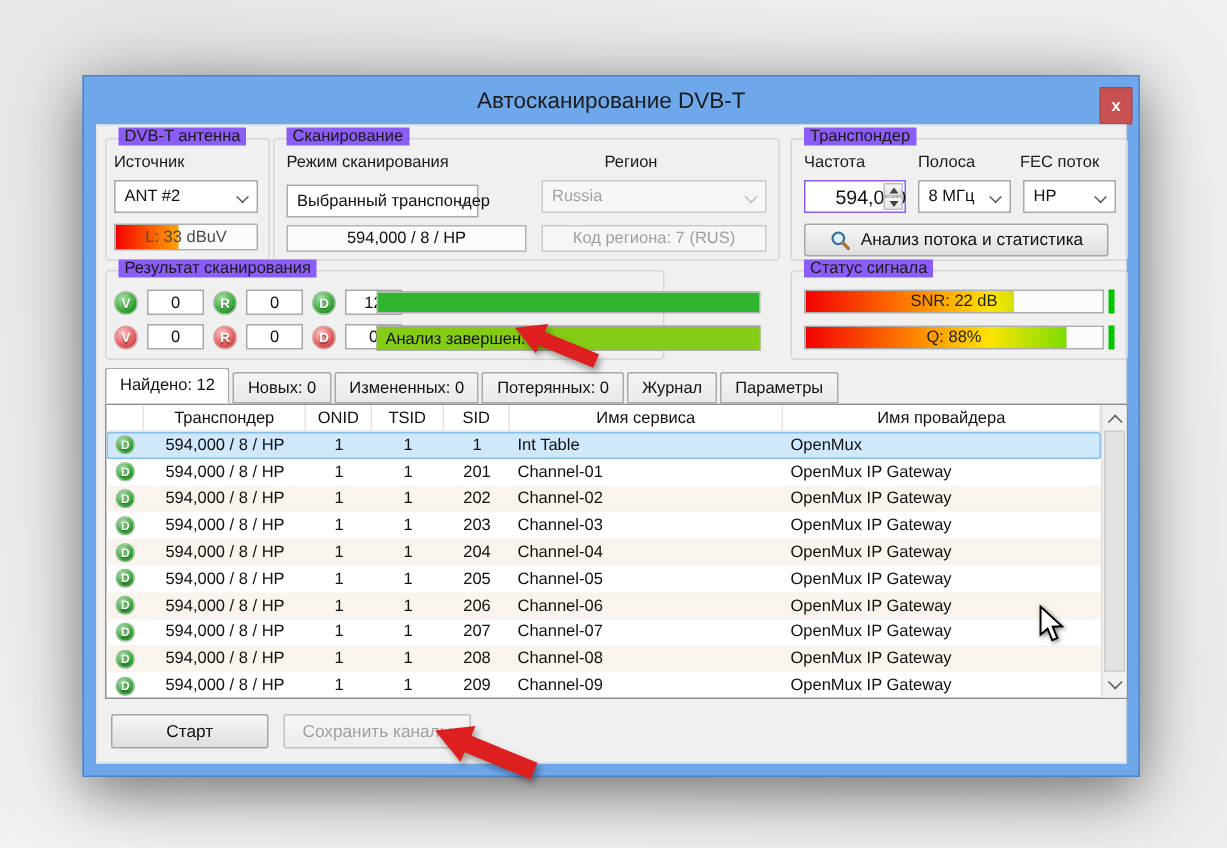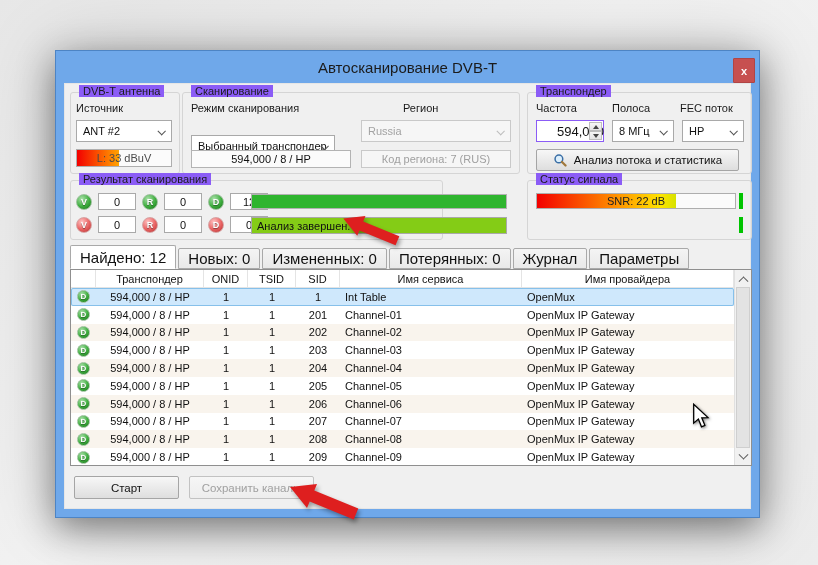--- a/index.html
+++ b/index.html
@@ -75,21 +75,21 @@
   .gbar .gfill{position:absolute;left:0;top:0;bottom:0;
     background-image:linear-gradient(90deg,#f30000 0%,#ff8a00 38%,#ffe400 62%,#8ade00 85%,#2ecc00 100%);
     background-repeat:no-repeat;}
   .gbar .gtext{position:absolute;inset:0;display:flex;align-items:center;justify-content:center;
     font-size:11px;color:#222;}
   .gtick{position:absolute;width:4px;height:16px;background:#00c400;}
 
   
   #tabs{position:absolute;left:5px;top:161px;height:24px;display:flex;align-items:flex-end;z-index:3;}
   .tab{height:21px;background:linear-gradient(#f4f4f4,#e9e9e9);border:1px solid #a9a9a9;
-    margin-right:2px;padding:0 9px;font-size:15px;color:#111;display:flex;align-items:center;
+    margin-right:2px;padding:0 9px;font-size:11px;color:#111;display:flex;align-items:center;
     border-top-left-radius:2px;border-top-right-radius:2px;}
   .tab.active{height:24px;background:#fff;border-bottom:1px solid #fff;position:relative;z-index:4;}
 
   
   #table{position:absolute;left:5px;top:185px;width:682px;height:197px;background:#fff;border:1px solid #8f8f8f;z-index:2;}
   #thead{position:absolute;left:0;top:0;right:17px;height:18px;display:grid;
     grid-template-columns:25px 108px 44px 48px 44px 182px 1fr;border-bottom:1px solid #e4e4e4;}
   #thead .hc{font-size:11px;color:#111;display:flex;align-items:center;justify-content:center;
     border-right:1px solid #e4e4e4;overflow:hidden;white-space:nowrap;}
   #tbody{position:absolute;left:0;top:18px;right:17px;bottom:0;overflow:hidden;}
@@ -136,21 +136,21 @@
       </div>
       <div class="gbar" style="left:5px;top:56px;width:96px;height:18px;">
         <div class="gfill" id="levelfill" style="width: 45%; background-size: 222.222% 100%;"></div>
         <div class="gtext" style="color:#4a4a4a;">L: 33 dBuV</div>
       </div>
     </div>
 
     <div class="group" style="left:117px;top:8px;width:338px;height:82px;">
       <span class="glabel">Сканирование</span>
       <span class="lbl" style="left:8px;top:9px;">Режим сканирования</span>
-      <div class="combo" style="left:8px;top:42px;width:144px;text-align:right;">
+      <div class="combo" style="left:8px;top:30px;width:128px;text-align:right;">
         <span>Выбранный транспондер</span>
         <span class="chev"></span>
       </div>
       <span class="lbl" style="left:178px;top:9px;margin-left:42px;">Регион</span>
       <div class="combo disabled" style="left:178px;top:27px;width:150px;">
         <span>Russia</span>
         <span class="chev"></span>
       </div>
       <div class="rofield" style="left:8px;top:57px;width:160px;">594,000 / 8 / HP</div>
       <div class="rofield disabled" style="left:178px;top:57px;width:150px;">Код региона: 7 (RUS)</div>
@@ -213,20 +213,24 @@
       <div id="statusfield" style="left:180px;top:36px;width:256px;">Анализ завершен.</div>
     </div>
 
     <div class="group" style="left:462px;top:96px;width:225px;height:60px;">
       <span class="glabel">Статус сигнала</span>
       <div class="gbar" style="left:8px;top:12px;width:200px;">
         <div class="gfill" id="snrfill" style="width: 70%; background-size: 142.857% 100%;"></div>
         <div class="gtext">SNR: 22 dB</div>
       </div>
       <span class="gtick" style="left:211px;top:12px;"></span>
+      <div class="gbar" style="left:8px;top:36px;width:200px;">
+        <div class="gfill" id="qfill" style="width: 88%; background-size: 113.636% 100%;"></div>
+        <div class="gtext">Q: 88%</div>
+      </div>
       <span class="gtick" style="left:211px;top:36px;"></span>
     </div>
 
     <div id="tabs">
         <div class="tab active">Найдено: 12</div>
         <div class="tab">Новых: 0</div>
         <div class="tab">Измененных: 0</div>
         <div class="tab">Потерянных: 0</div>
         <div class="tab">Журнал</div>
         <div class="tab">Параметры</div>

